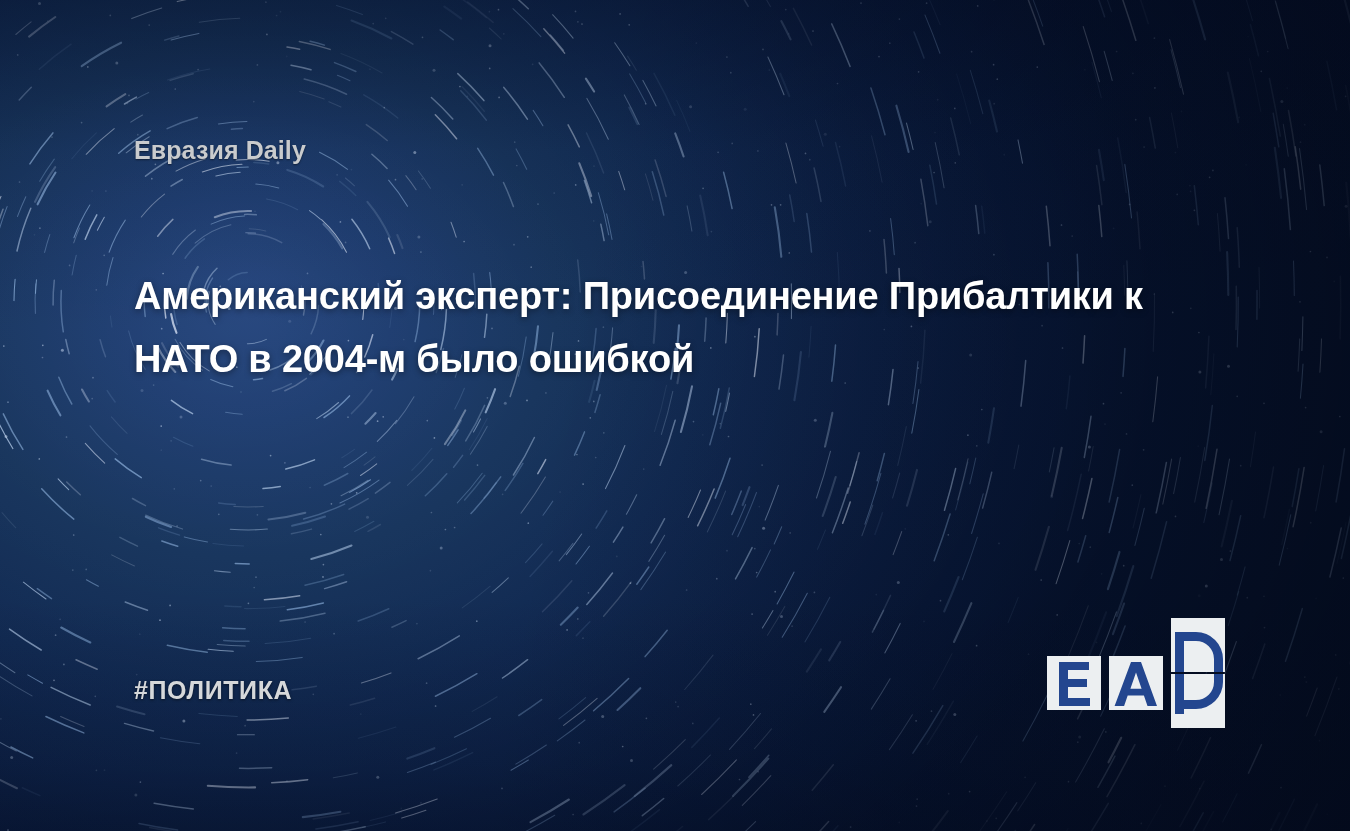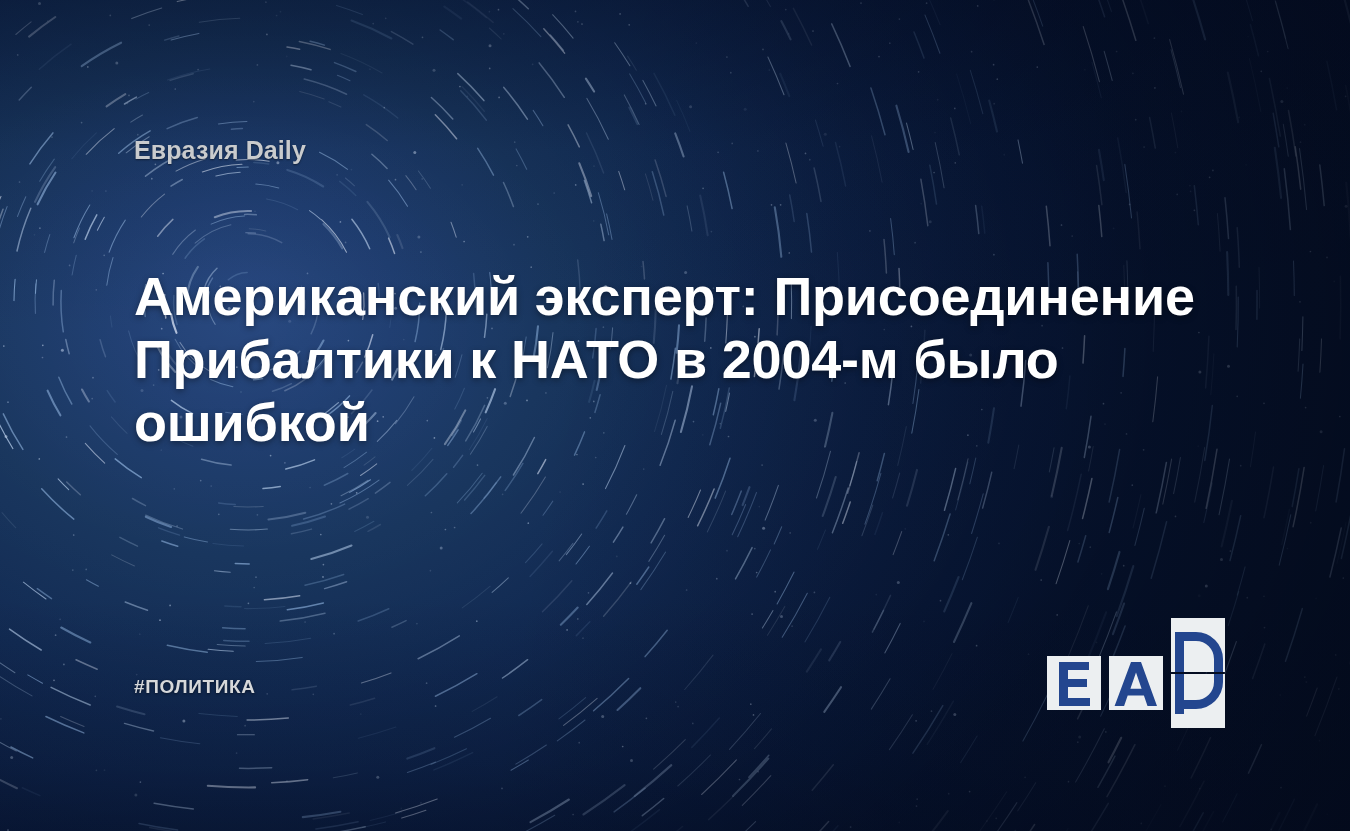--- a/index.html
+++ b/index.html
@@ -65,33 +65,33 @@
     white-space: nowrap;
   }
 
   #headline {
     position: absolute;
     left: 134px;
     top: 265px;
     width: 1105px;
     margin: 0;
     padding: 0;
-    font-size: 54px;
+    font-size: 38px;
     line-height: 63px;
     font-weight: 700;
     color: #ffffff;
     letter-spacing: -0.2px;
     text-shadow: 0 2px 6px rgba(0,0,0,0.40);
   }
 
   #tag {
     position: absolute;
     left: 134px;
     top: 676px;
-    font-size: 19px;
+    font-size: 25px;
     font-weight: 700;
     letter-spacing: 0.6px;
     color: #d6d8da;
     text-shadow: 0 1px 3px rgba(0,0,0,0.5);
     white-space: nowrap;
   }
 
   
   #ead-logo {
     position: absolute;

